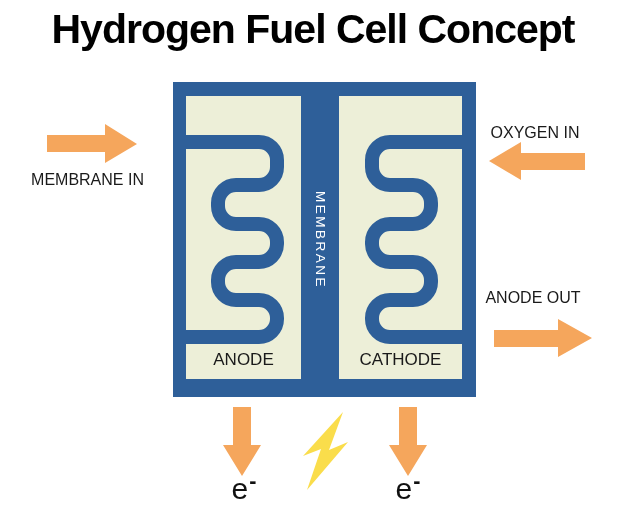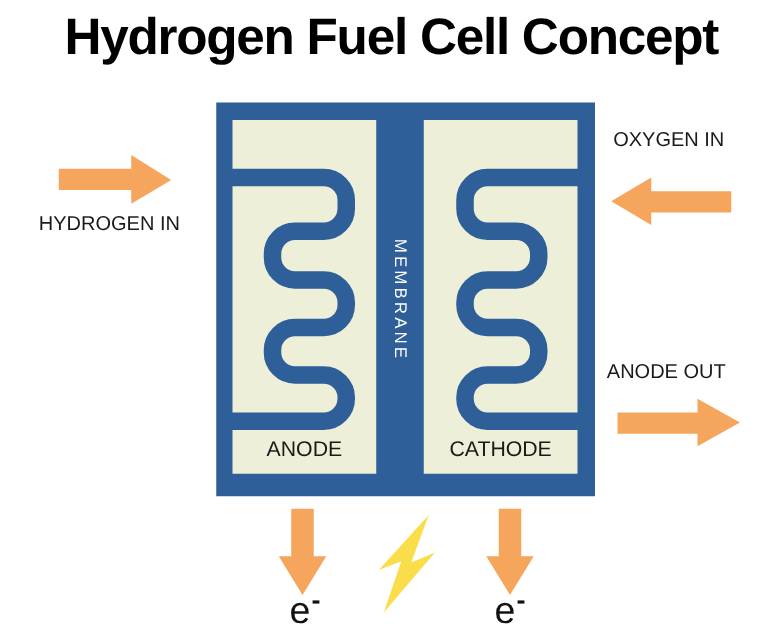--- a/index.html
+++ b/index.html
@@ -20,21 +20,21 @@
   }
   svg.diagram { position: absolute; left: 0; top: 0; }
   .lbl {
     position: absolute;
     color: #1a1a1a;
     font-size: 16px;
     text-align: center;
     white-space: nowrap;
   }
   .lbl-hydrogen { left: 10px;  top: 171px; width: 155px; }
-  .lbl-oxygen   { left: 468px; top: 104px; width: 134px; }
+  .lbl-oxygen   { left: 468px; top: 124px; width: 134px; }
   .lbl-water    { left: 466px; top: 289px; width: 134px; }
   .lbl-anode    { left: 186px; top: 350px; width: 115px; font-size: 17px; }
   .lbl-cathode  { left: 339px; top: 350px; width: 123px; font-size: 17px; }
   .lbl-membrane {
     left: 240px; top: 231px; width: 160px; height: 18px;
     line-height: 18px;
     color: #ffffff;
     font-size: 13.5px; letter-spacing: 2.5px;
     transform: rotate(90deg);
     transform-origin: center center;
@@ -79,21 +79,21 @@
     <polygon points="47,135 105,135 105,124 137,144 105,163 105,152 47,152" fill="#F5A65C"></polygon>
     <polygon points="585,153 521,153 521,142 489,161 521,180 521,170 585,170" fill="#F5A65C"></polygon>
     <polygon points="494,330 558,330 558,319 592,338 558,357 558,347 494,347" fill="#F5A65C"></polygon>
 
     <polygon points="233,407 251,407 251,445 261,445 242,476 223,445 233,445" fill="#F5A65C"></polygon>
     <polygon points="399,407 417,407 417,445 427,445 408,476 389,445 399,445" fill="#F5A65C"></polygon>
 
     <polygon points="343,412 303,456 321,449 307,490 348,442 329,450" fill="#FADD4B"></polygon>
   </svg>
 
-  <div class="lbl lbl-hydrogen">HYDROGEN IN</div>
+  <div class="lbl lbl-hydrogen">MEMBRANE IN</div>
   <div class="lbl lbl-oxygen">OXYGEN IN</div>
   <div class="lbl lbl-water">ANODE OUT</div>
 
   <div class="lbl lbl-cathode">CATHODE</div>
   <div class="lbl lbl-anode">ANODE</div>
   <div class="lbl lbl-membrane">MEMBRANE</div>
 
   <div class="electron electron-left">
     <span>e</span><span class="e-sup">-</span>
   </div>

